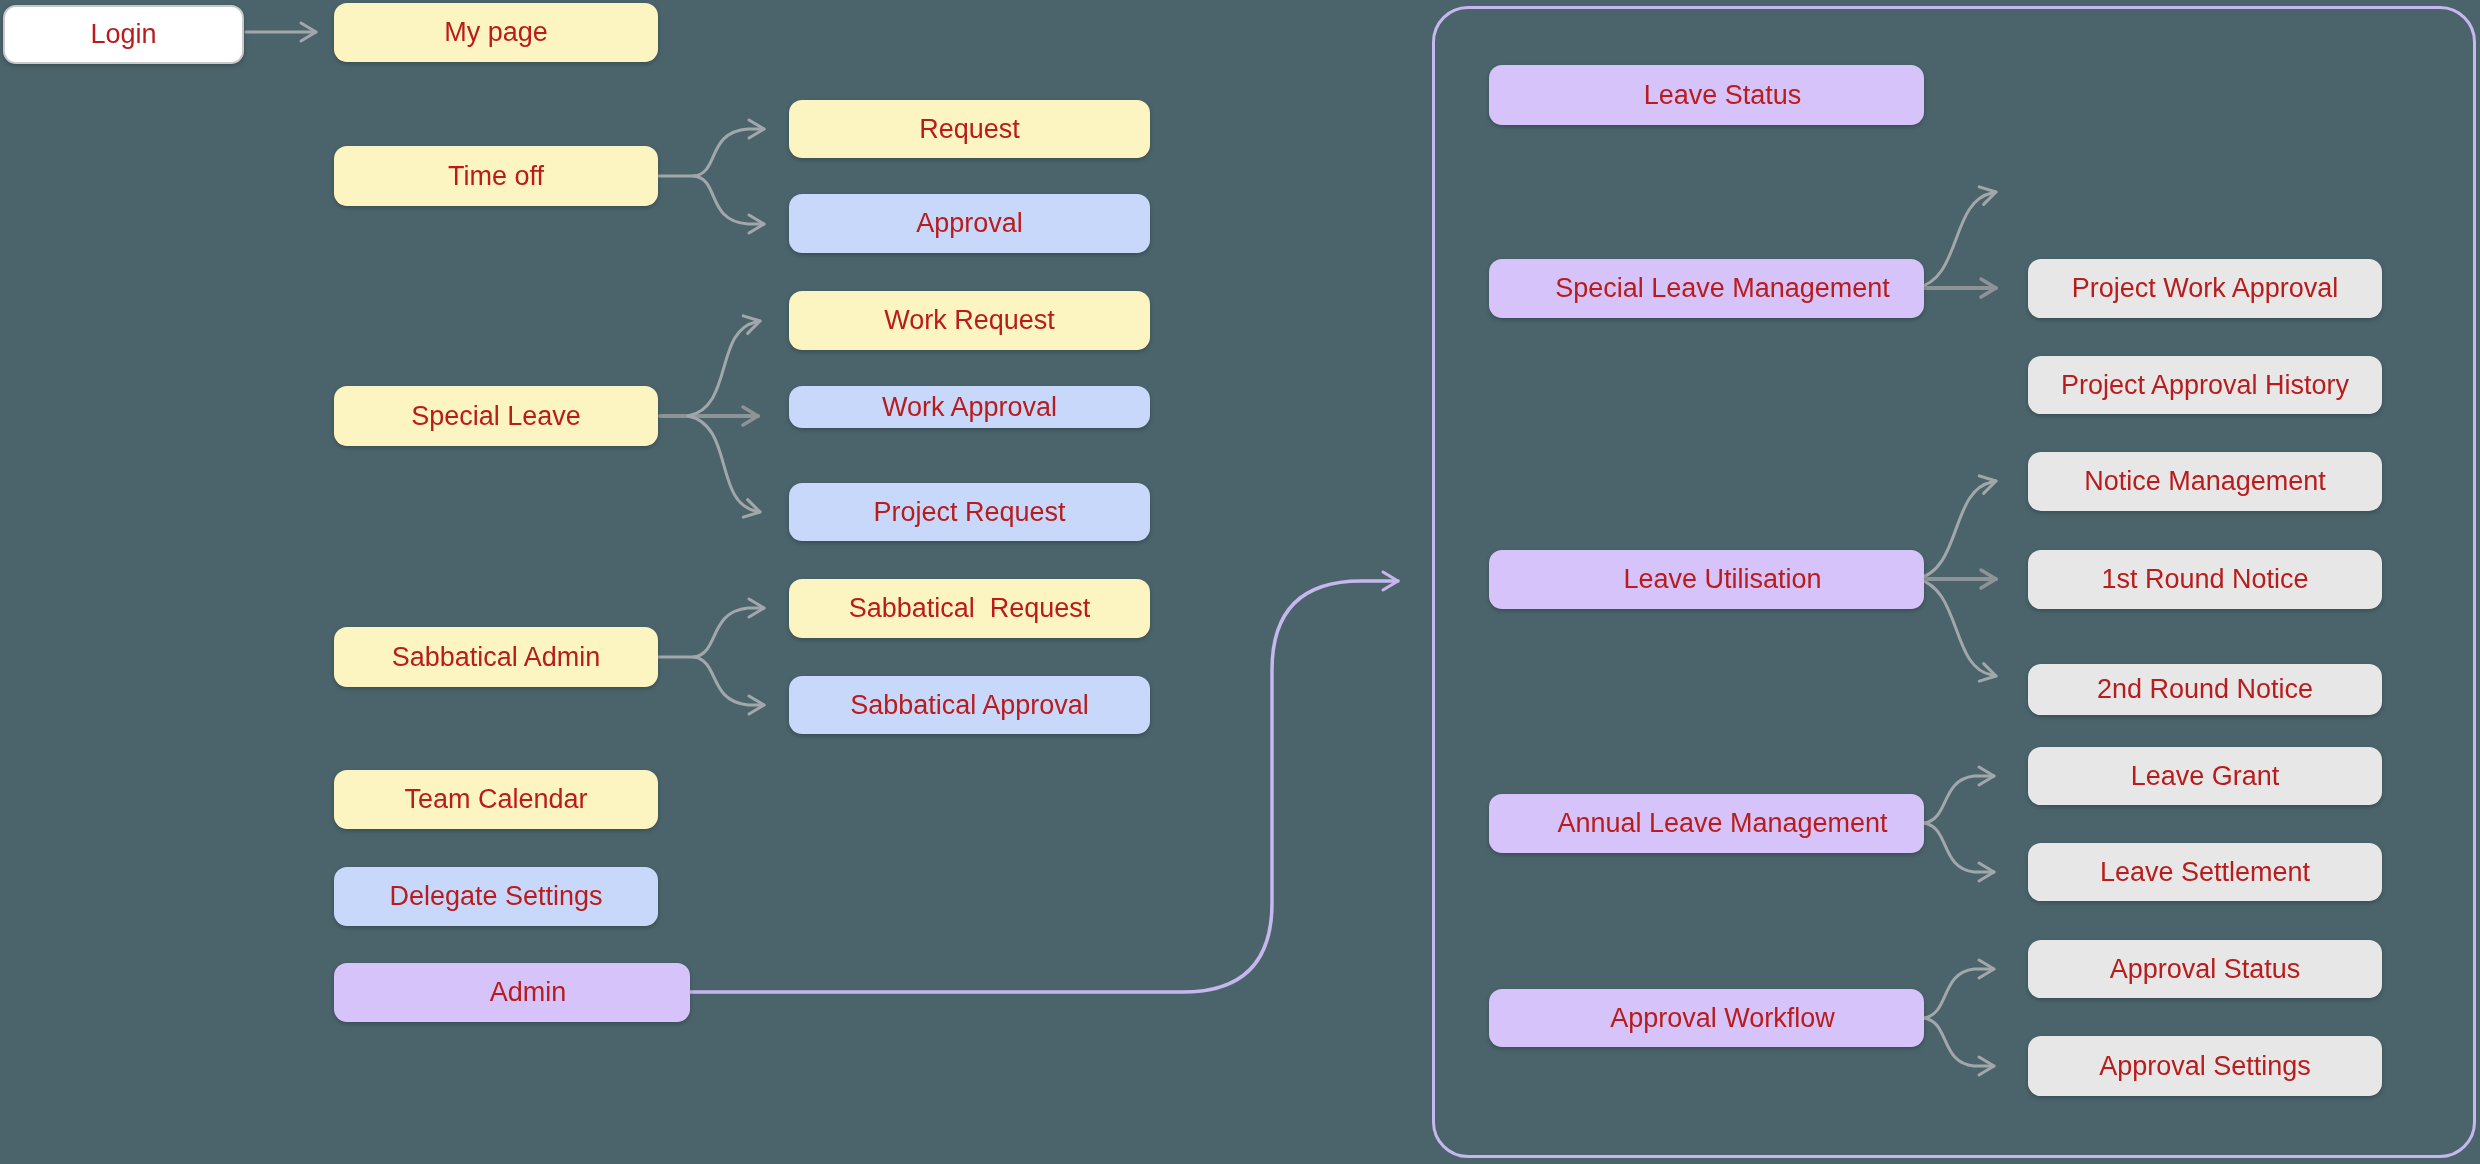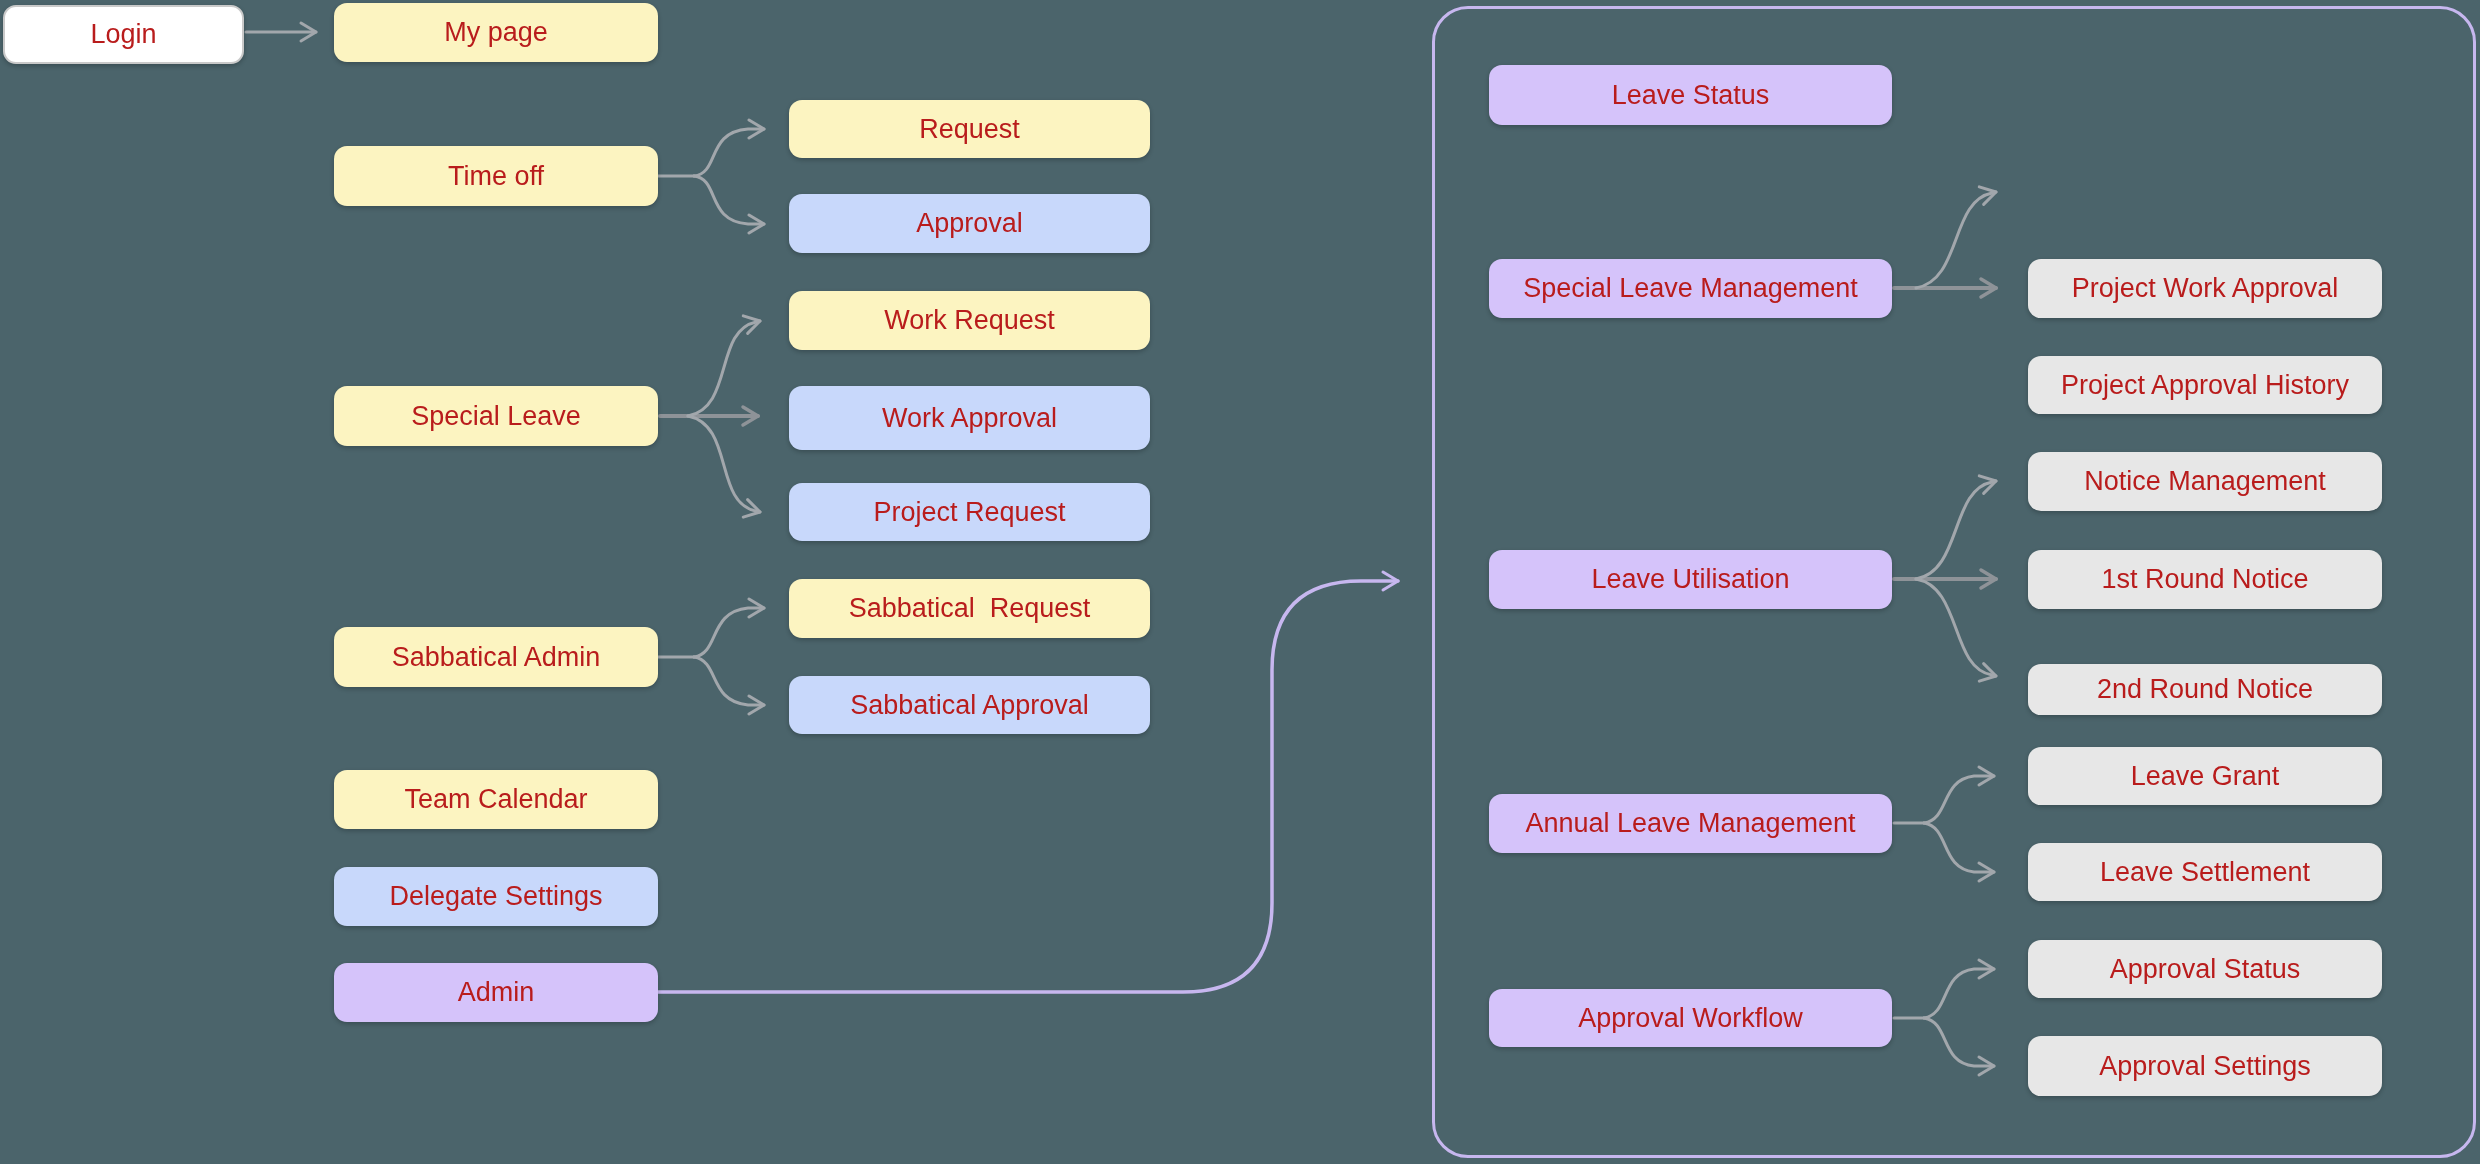--- a/index.html
+++ b/index.html
@@ -15,21 +15,21 @@
     position:absolute;
     display:flex;align-items:center;justify-content:center;
     border-radius:13px;
     font-size:27px;font-weight:500;color:#b91c1c;
     box-shadow:0 2px 4px rgba(15,20,25,.28);
     white-space:pre;
     text-align:center;
   }
   .yellow{background:#fcf4c1;}
   .blue{background:#c8d8fb;}
-  .purple{background:#d5c3fa;}
+  .purple{background:#d5c3fa;padding-left:32px;}
   .gray{background:#e7e7e7;}
   .white{background:#ffffff;border:2px solid #c9c9c9;}
   .frame{
     position:absolute;
     left:1432px;top:6px;width:1044px;height:1152px;
     border:3px solid #c7b7ef;border-radius:36px;
     box-sizing:border-box;
   }
   .e-light{stroke:#a2a7ac;stroke-width:3;fill:none;stroke-linecap:round;}
   .e-dark{stroke:#8e9398;stroke-width:4;fill:none;stroke-linecap:round;}
@@ -87,21 +87,21 @@
 
   <div class="frame"></div>
 
   <div class="node white" style="left:3px;top:5px;width:237px;height:55px"><span>Login</span></div>
   <div class="node yellow" style="left:334px;top:3px;width:324px;height:59px"><span>My page</span></div>
   <div class="node yellow" style="left:789px;top:100px;width:361px;height:58px"><span>Request</span></div>
   <div class="node yellow" style="left:334px;top:146px;width:324px;height:60px"><span>Time off</span></div>
   <div class="node blue" style="left:789px;top:194px;width:361px;height:59px"><span>Approval</span></div>
   <div class="node yellow" style="left:789px;top:291px;width:361px;height:59px"><span>Work Request</span></div>
   <div class="node yellow" style="left:334px;top:386px;width:324px;height:60px"><span>Special Leave</span></div>
-  <div class="node blue" style="left:789px;top:386px;width:361px;height:64px"><span>Work Approval</span></div>
+  <div class="node blue" style="left:789px;top:386px;width:361px;height:42px"><span>Work Approval</span></div>
   <div class="node blue" style="left:789px;top:483px;width:361px;height:58px"><span>Project Request</span></div>
   <div class="node yellow" style="left:789px;top:579px;width:361px;height:59px"><span>Sabbatical  Request</span></div>
   <div class="node yellow" style="left:334px;top:627px;width:324px;height:60px"><span>Sabbatical Admin</span></div>
   <div class="node blue" style="left:789px;top:676px;width:361px;height:58px"><span>Sabbatical Approval</span></div>
   <div class="node yellow" style="left:334px;top:770px;width:324px;height:59px"><span>Team Calendar</span></div>
   <div class="node blue" style="left:334px;top:867px;width:324px;height:59px"><span>Delegate Settings</span></div>
   <div class="node purple" style="left:334px;top:963px;width:324px;height:59px"><span>Admin</span></div>
 
   <div class="node purple" style="left:1489px;top:65px;width:403px;height:60px"><span>Leave Status</span></div>
   <div class="node purple" style="left:1489px;top:259px;width:403px;height:59px"><span>Special Leave Management</span></div>

